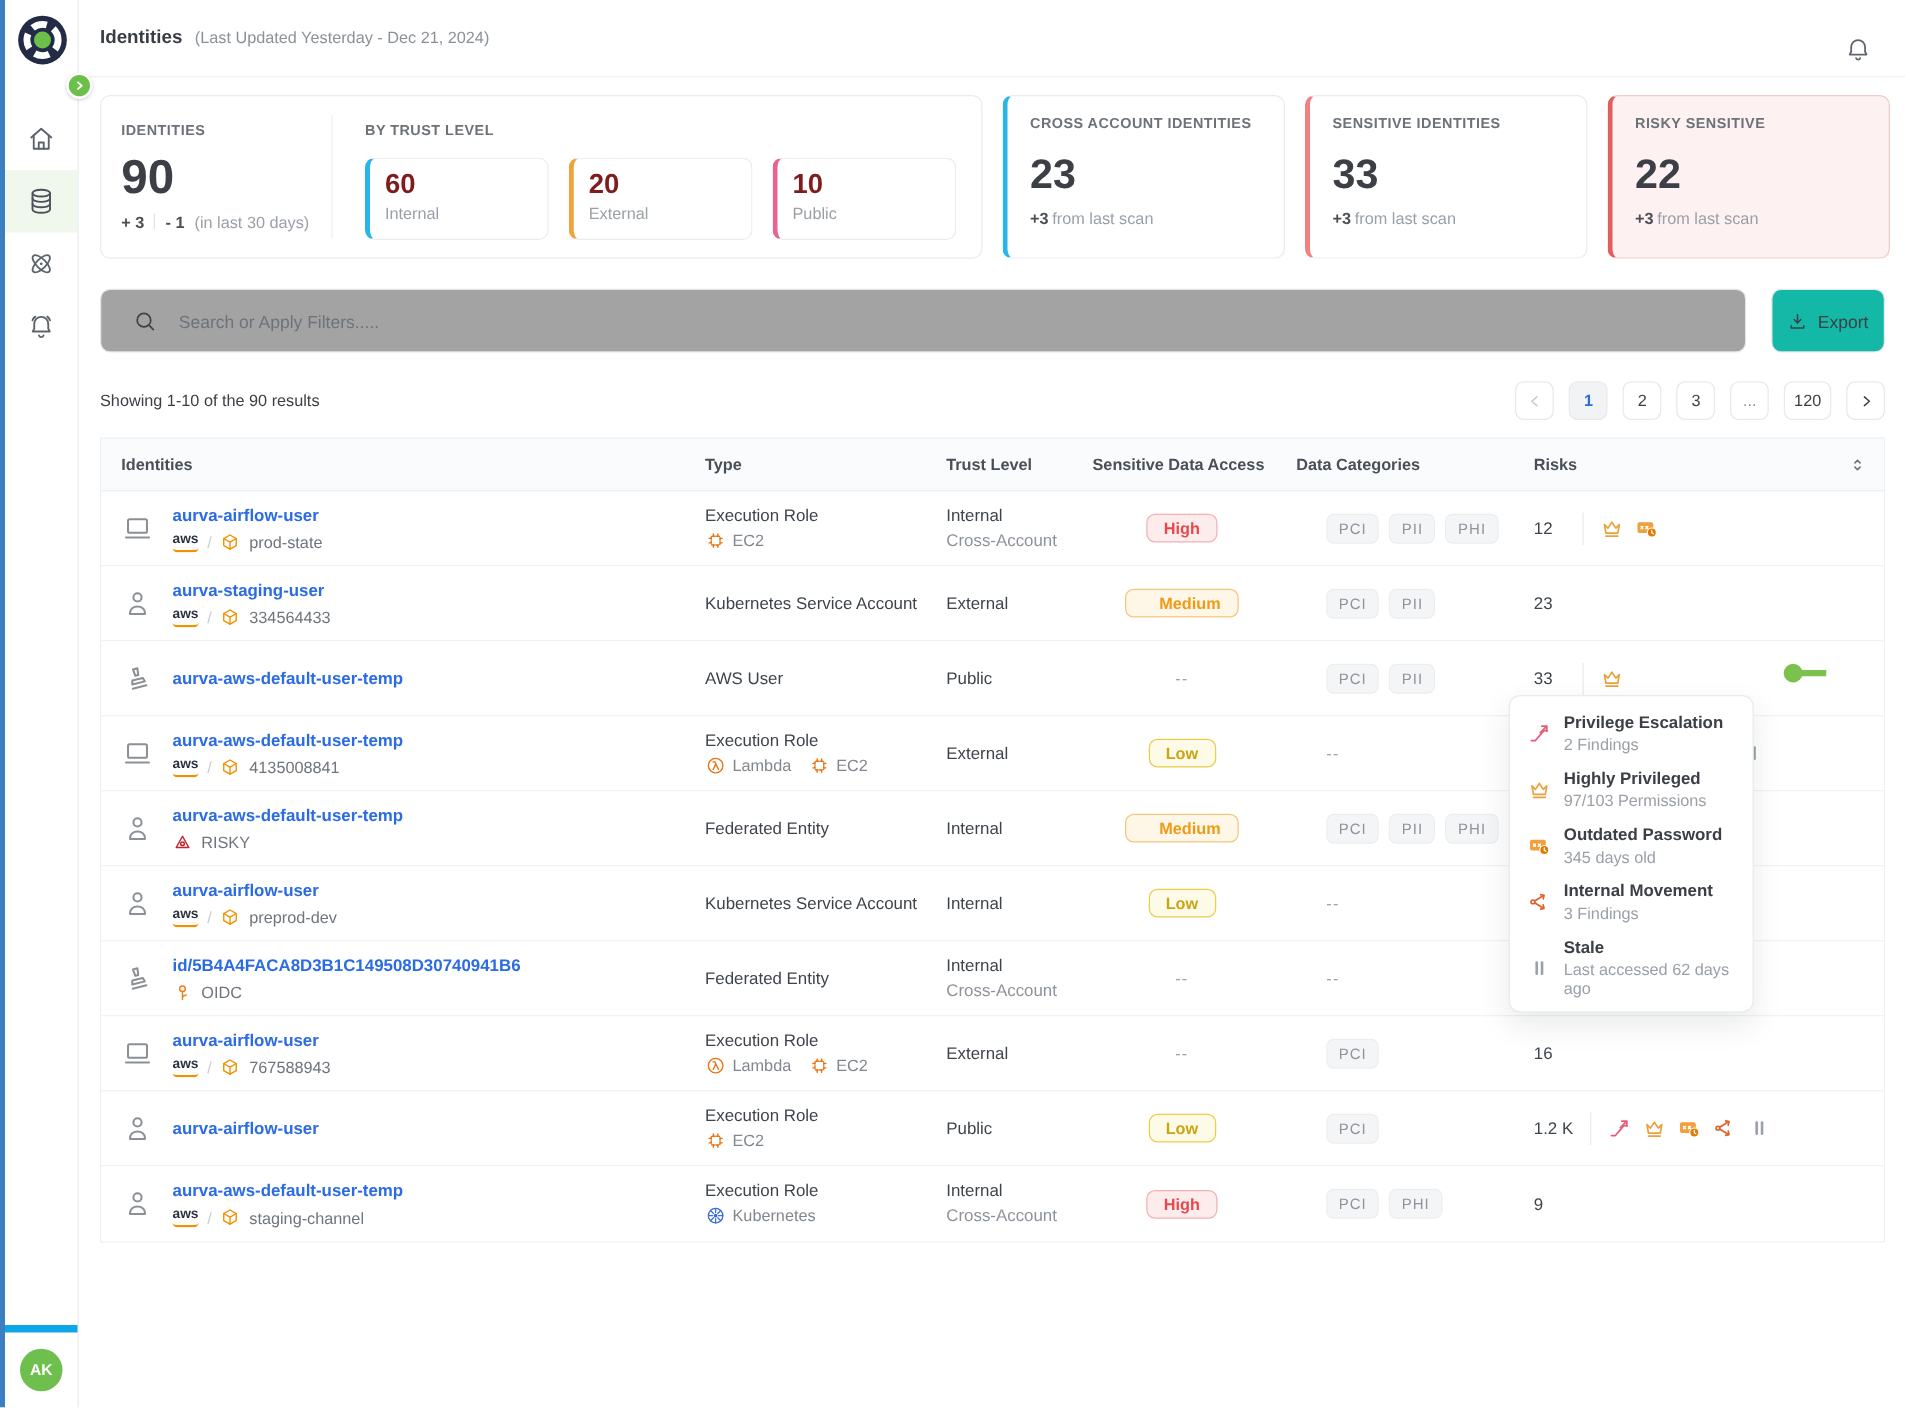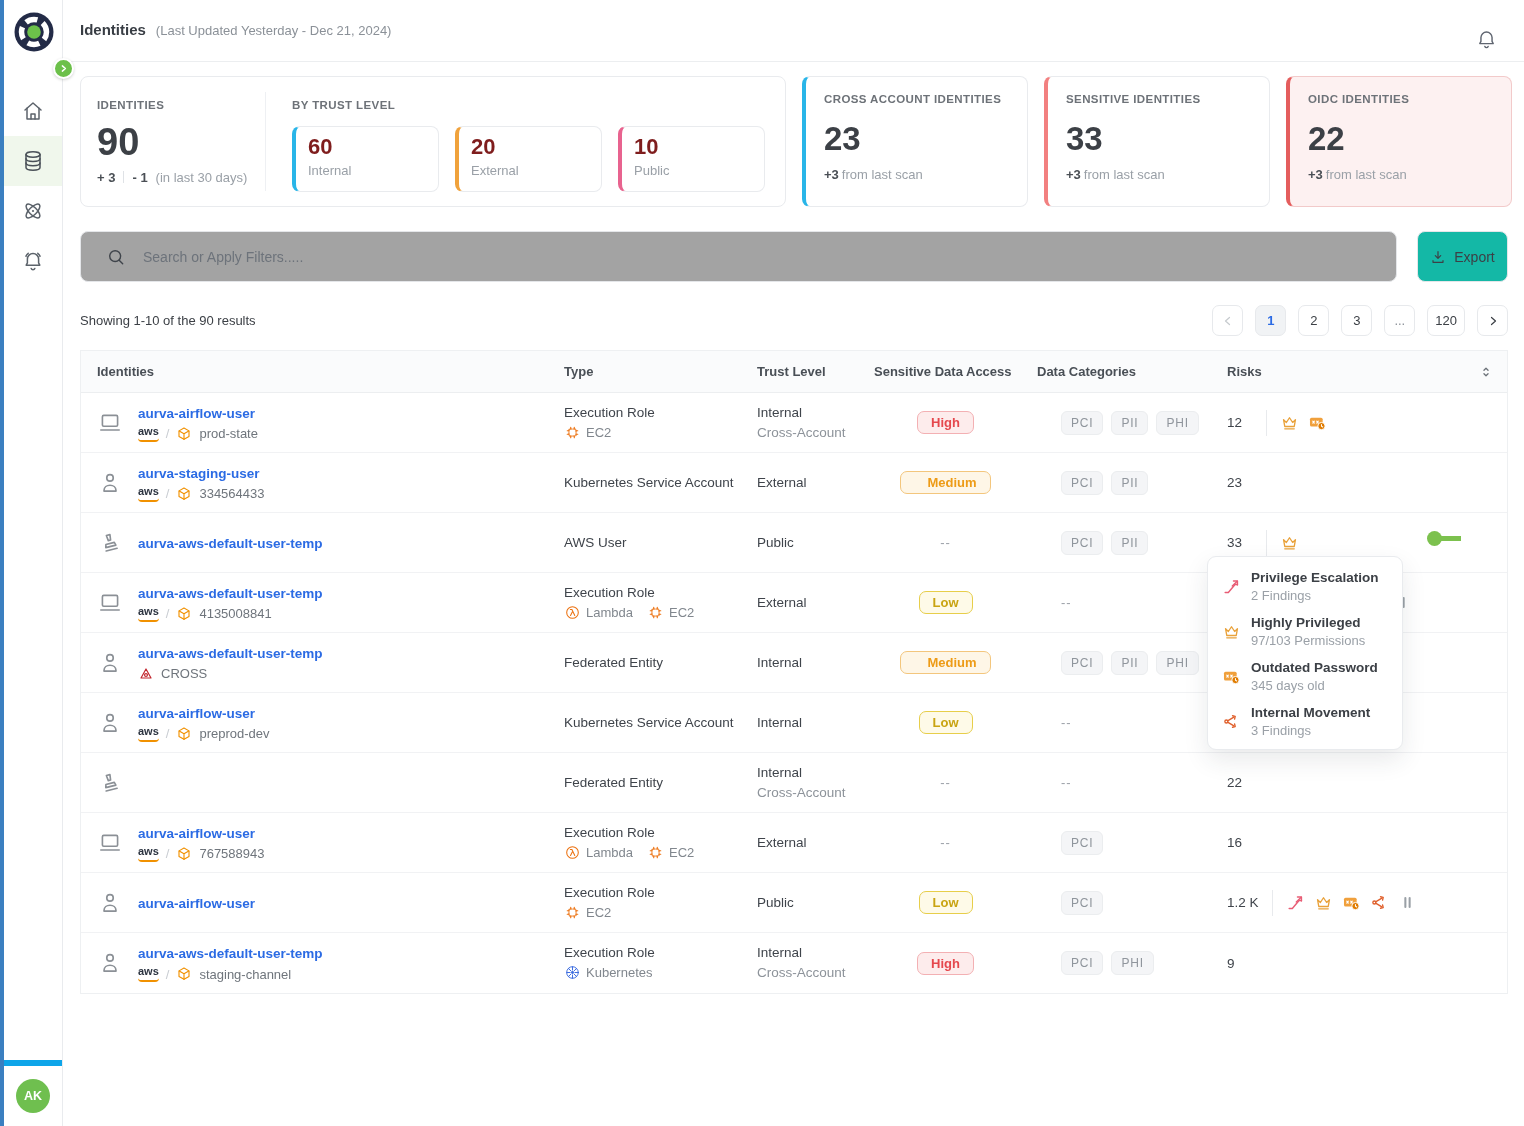--- a/index.html
+++ b/index.html
@@ -222,21 +222,21 @@
       <div class="stat-label">CROSS ACCOUNT IDENTITIES</div>
       <div class="big-num2">23</div>
       <div class="stat-note"><span class="delta">+3</span><span>from last scan</span></div>
     </div>
     <div class="card stat-card" style="border-left-color: rgb(242, 128, 128);">
       <div class="stat-label">SENSITIVE IDENTITIES</div>
       <div class="big-num2">33</div>
       <div class="stat-note"><span class="delta">+3</span><span>from last scan</span></div>
     </div>
     <div class="card stat-card risky" style="border-left-color: rgb(228, 93, 93);">
-      <div class="stat-label">OIDC IDENTITIES</div>
+      <div class="stat-label">RISKY SENSITIVE</div>
       <div class="big-num2">22</div>
       <div class="stat-note"><span class="delta">+3</span><span>from last scan</span></div>
     </div>
   </section>
 
   <section class="search-row">
     <div class="search-box">
       <span class="icn">
         <svg width="20" height="20" viewBox="0 0 24 24" fill="none" stroke="#3f444b" stroke-width="1.7" stroke-linecap="round">
             <circle cx="11" cy="11" r="6.5"></circle>
@@ -559,21 +559,21 @@
             </span>
         <div>
           <a class="idname">aurva-aws-default-user-temp</a>
           <div class="idsub">
       <span class="icn">
                   <svg width="16" height="16" viewBox="0 0 24 24" fill="none" stroke="#c2272f" stroke-width="1.8" stroke-linejoin="round">
                     <path d="M12 4.5L19.5 18h-15z"></path>
                     <circle cx="12" cy="13.5" r="2.2"></circle>
                   </svg>
                 </span>
-      <span>CROSS</span>
+      <span>RISKY</span>
               </div>
         </div>
       </div>
       <div>
         <div class="type-main">Federated Entity</div>
 
       </div>
       <div>
             <div class="trust-line ">Internal</div>
           </div>
@@ -635,20 +635,33 @@
       <div class="c-id">
         <span class="icn">
               <svg width="26" height="26" viewBox="0 0 24 24" fill="none" stroke="#8b9096" stroke-width="1.5" stroke-linecap="round" stroke-linejoin="round">
                 <g transform="rotate(-14 12 12)">
                   <path d="M10.4 4.5h3.4l-.6 5h-2.2z"></path>
                   <path d="M8 12.4h8l.8 2.8H7.2z"></path>
                   <path d="M6.8 18.3h10.4"></path>
                 </g>
               </svg>
             </span>
+        <div>
+          <a class="idname">id/5B4A4FACA8D3B1C149508D30740941B6</a>
+          <div class="idsub">
+      <span class="icn">
+                  <svg width="16" height="16" viewBox="0 0 24 24" fill="none" stroke="#ef7d1a" stroke-width="1.8" stroke-linecap="round">
+                    <circle cx="12" cy="7.5" r="3.4"></circle>
+                    <path d="M12 11v9"></path>
+                    <path d="M12 16.8l4.6-1.9"></path>
+                  </svg>
+                </span>
+      <span>OIDC</span>
+              </div>
+        </div>
       </div>
       <div>
         <div class="type-main">Federated Entity</div>
 
       </div>
       <div>
             <div class="trust-line ">Internal</div>
             <div class="trust-line sub">Cross-Account</div>
           </div>
       <div class="c-sens">
@@ -904,16 +917,28 @@
           <circle cx="5.5" cy="12" r="1.9"></circle>
           <path d="M7.6 10.9L15 6.4M7.6 13.1L15 17.6"></path>
           <path d="M13.3 4.7l3.4.8-.8 3.4M13.3 19.3l3.4-.8-.8-3.4"></path>
         </svg>
       </span>
       <div class="ptext">
         <div class="pititle">Internal Movement</div>
         <div class="pidetail">3 Findings</div>
       </div>
     </div>
+    <div class="pitem">
+      <span class="icn">
+        <svg width="19" height="19" viewBox="0 0 24 24" fill="#9aa0a6">
+          <rect x="8" y="5" width="2.6" height="14" rx="1.3"></rect>
+          <rect x="13.4" y="5" width="2.6" height="14" rx="1.3"></rect>
+        </svg>
+      </span>
+      <div class="ptext">
+        <div class="pititle">Stale</div>
+        <div class="pidetail">Last accessed 62 days ago</div>
+      </div>
+    </div>
   </div>
 
 <div class="callout-dot"></div>
 <div class="callout-line"></div>
 
 </body></html>

